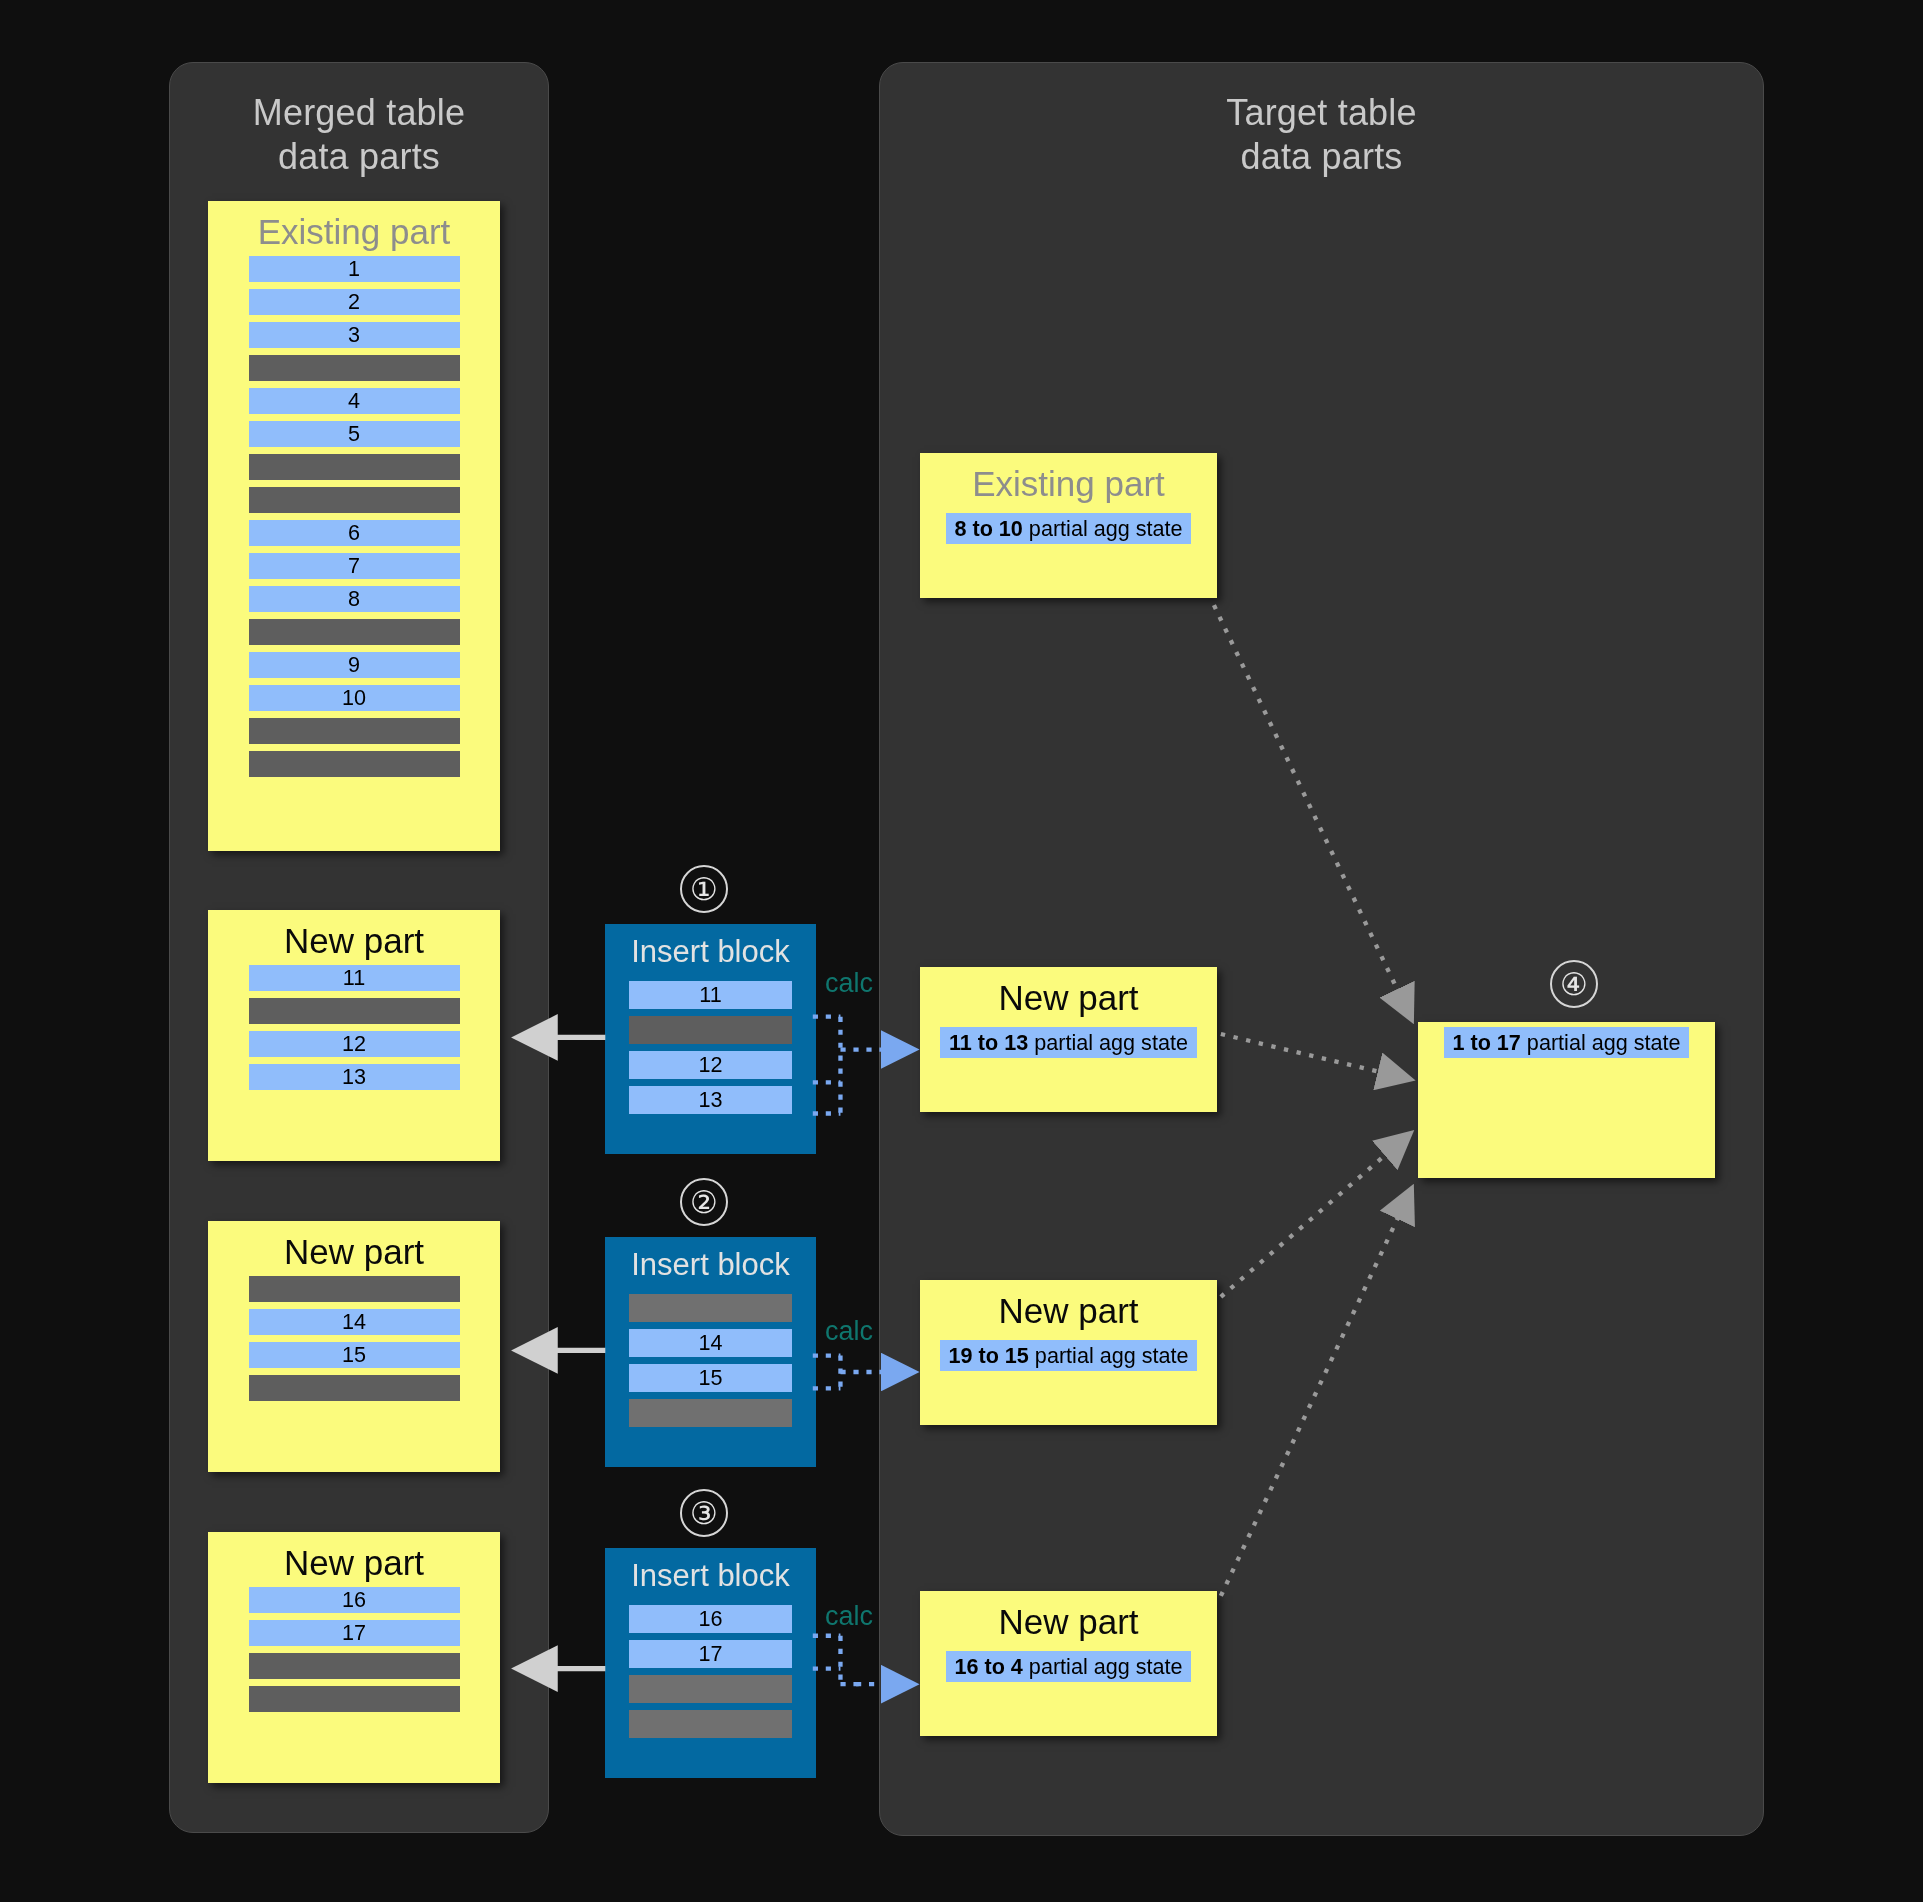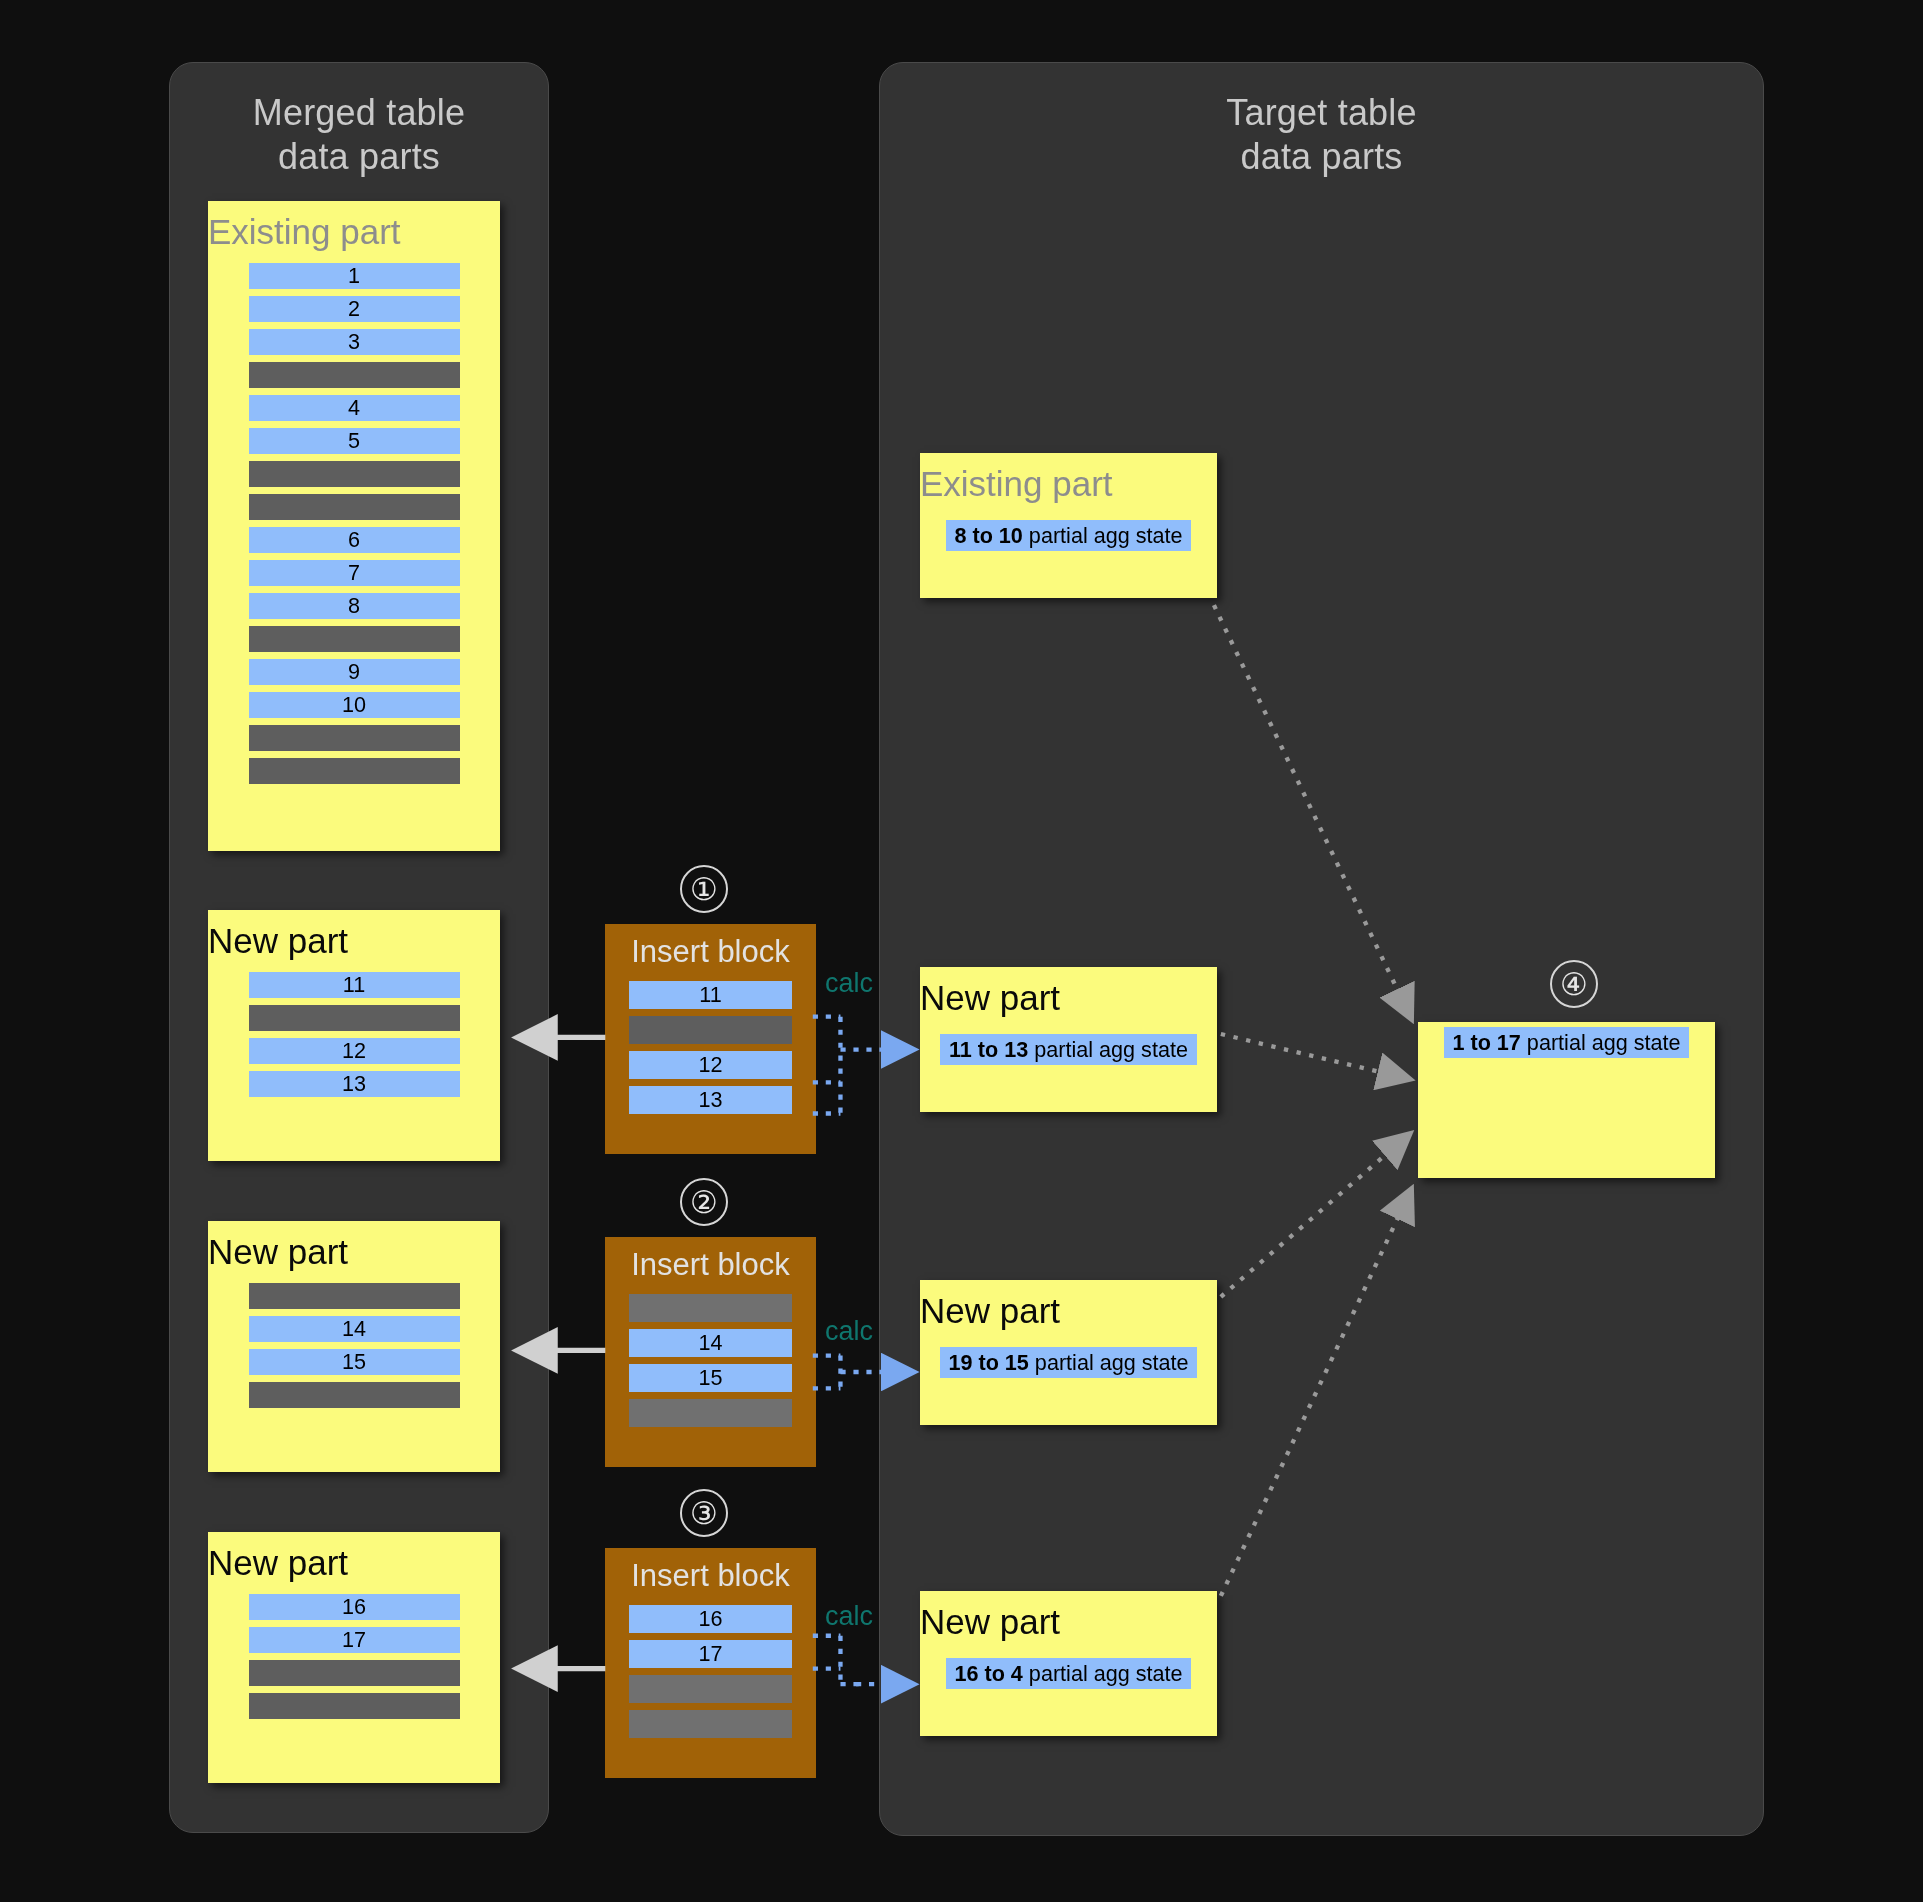--- a/index.html
+++ b/index.html
@@ -41,25 +41,25 @@
   #target-panel .panel-title { top: 28px; }
 
   
   .part {
     position: absolute;
     background: #fbfb7d;
     box-sizing: border-box;
     box-shadow: 3.5px 4.3px 7.8px rgba(0,0,0,.55);
   }
   .part-title {
-    text-align: left;
+    text-align: center;
     font-size: 35px;
     line-height: 1.1;
     padding-top: 12px;
-    padding-bottom: 11px;
+    padding-bottom: 4px;
   }
   .part-title.muted { color: #8d8d8d; }
   .part-title.dark  { color: #0a0a0a; }
 
   .rows { padding: 0 0 8.6px 0; }
   .row {
     height: 26px;
     margin: 0 auto 7px auto;
     box-sizing: border-box;
   }
@@ -68,21 +68,21 @@
     color: #000;
     font-size: 21.6px;
     line-height: 26px;
     text-align: center;
   }
   .row.gray { background: #5e5e5e; }
 
   
   .insert-block {
     position: absolute;
-    background: #a16207;
+    background: #0369a1;
     box-sizing: border-box;
   }
   .insert-title {
     color: #e2e2e2;
     font-size: 31px;
     text-align: center;
     padding-top: 10.4px;
     padding-bottom: 10.4px;
   }
   .ib-rows { padding-bottom: 12px; }

